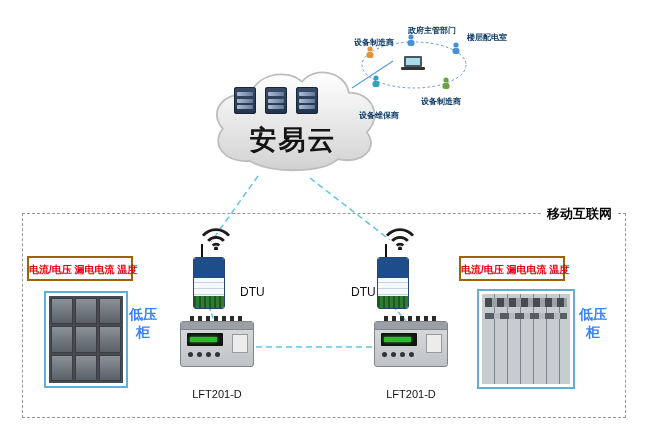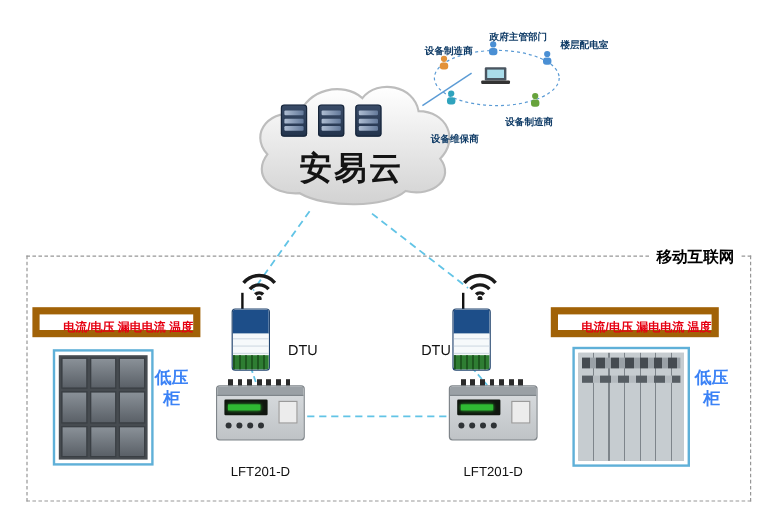--- a/index.html
+++ b/index.html
@@ -36,21 +36,21 @@
 
   .internet-label{left:404px;top:188px;font-size:13px;color:#111;z-index:2;}
 
   
   .room-box{left:22px;top:213px;width:604px;height:205px;border:1px dashed #979797;
     box-sizing:border-box;z-index:0;}
   .room-label{position:absolute;top:-9px;right:8px;background:#fff;padding:0 5px;
     font-size:13px;font-weight:700;color:#000;}
 
   
-  .sensor-box{width:140px;height:25px;border:6px solid #a16207;background:#fff;
+  .sensor-box{width:106px;height:25px;border:2px solid #a16207;background:#fff;
     color:#e60012;font-size:10px;font-weight:700;text-align:right;line-height:24px;
     white-space:nowrap;z-index:2;box-sizing:border-box;}
   .sensor-left{left:27px;top:256px;}
   .sensor-right{left:459px;top:256px;}
 
   
   .cab-frame{border:2px solid #5fb0d8;background:#fff;box-sizing:border-box;z-index:2;}
   .cab-frame-left{left:44px;top:291px;width:84px;height:97px;}
   .cab-frame-right{left:477px;top:289px;width:98px;height:100px;}
   .cab-inner-left{position:absolute;left:3px;top:3px;right:3px;bottom:3px;background:#464b50;

